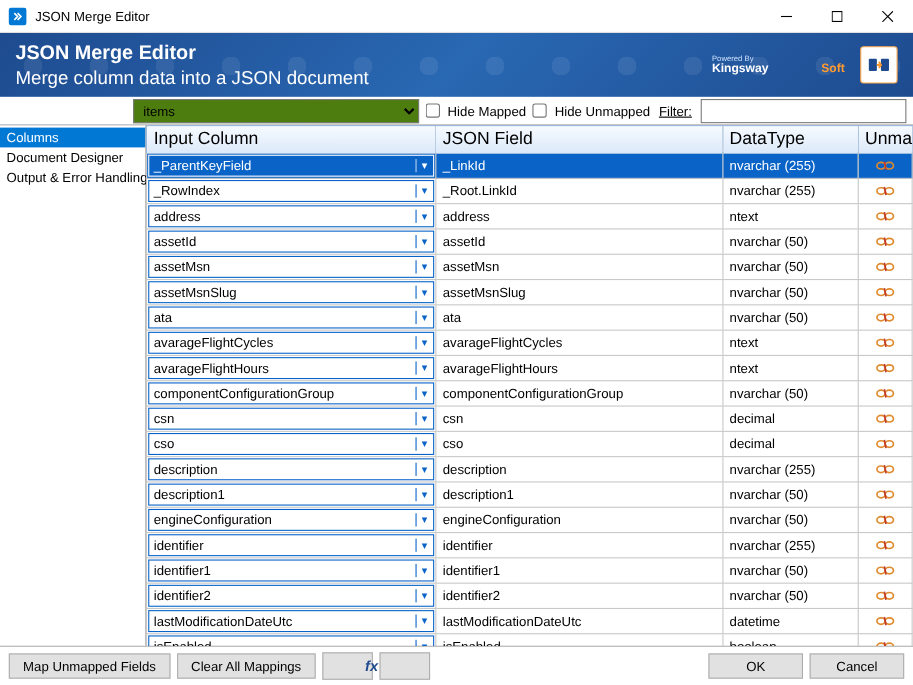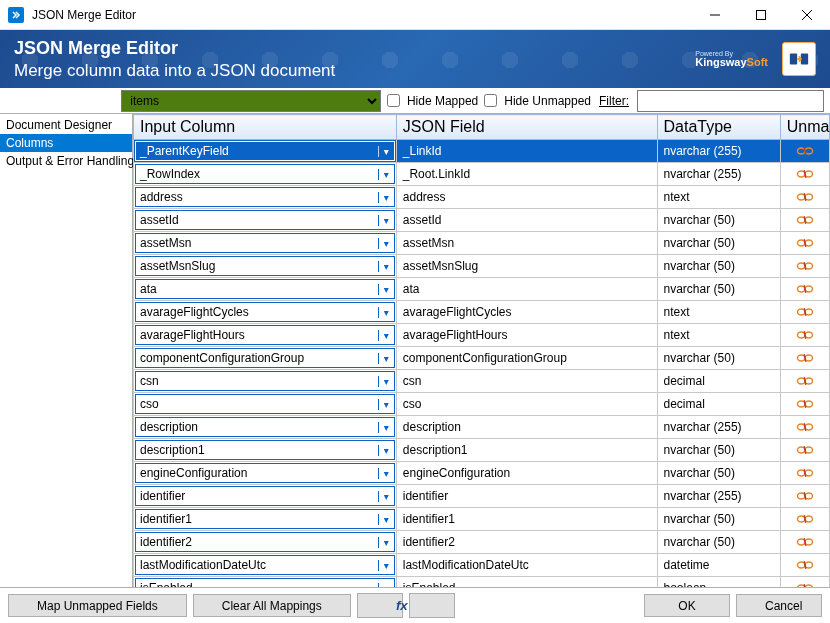--- a/index.html
+++ b/index.html
@@ -14,21 +14,21 @@
 
 .banner { height: 58px; background: linear-gradient(135deg, #1e4b8f 0%, #2968b3 50%, #1e4b8f 100%); display: flex; align-items: center; padding: 0 14px; position: relative; overflow: hidden; }
 .banner::before { content: ""; position: absolute; inset: 0; background-image: radial-gradient(rgba(255,255,255,0.08) 20%, transparent 20%), radial-gradient(rgba(255,255,255,0.06) 18%, transparent 18%); background-size: 60px 60px, 80px 80px; background-position: 0 0, 30px 30px; }
 .banner-left { position: relative; z-index: 1; color: #fff; }
 .banner-title { font-size: 18px; font-weight: 600; }
 .banner-sub { font-size: 17px; margin-top: 2px; }
 .banner-right { position: relative; z-index: 1; margin-left: auto; display: flex; align-items: center; gap: 14px; }
 .ks-logo { color: #fff; font-size: 10px; line-height: 1; }
 .ks-logo .p { font-size: 7px; color: #cfe3ff; }
 .ks-logo .k { font-size: 11px; font-weight: bold; }
-.ks-logo .s { color: #ff9a2e; }
+.ks-logo .s { color: #ff9a2e; padding-left: 48px; }
 .prod-icon { width: 34px; height: 34px; background: #fff; border-radius: 3px; border: 1px solid #ffa94d; display: flex; align-items: center; justify-content: center; }
 .prod-icon svg { width: 22px; height: 22px; }
 
 .topbar { height: 26px; display: flex; align-items: stretch; border-bottom: 1px solid #b0b0b0; padding: 2px 6px 2px 0; gap: 6px; }
 .topbar .spacer-left { width: 133px; }
 .topbar select.section { height: 22px; width: 298px; border: 1px solid #7a7a7a; font-size: 12px; padding: 0 4px; background: #4d7c0f; }
 .topbar .chk { display: flex; align-items: center; gap: 7px; font-size: 12px; white-space: nowrap; }
 .topbar .chk input { width: 13px; height: 13px; }
 .topbar .filter-lbl { display: flex; align-items: center; padding: 0 2px; text-decoration: underline; }
 .topbar .filter-input { flex: 1; height: 22px; border: 1px solid #7a7a7a; padding: 0 4px; }
@@ -53,21 +53,21 @@
 .grid tr.selected .combo .arrow { color: #fff; border-left-color: rgba(255,255,255,0.7); }
 
 .combo { display: flex; align-items: center; height: 20px; margin: 1px; border: 1px solid #0a64c8; background: transparent; }
 .combo .val { flex: 1; padding: 0 4px; white-space: nowrap; overflow: hidden; text-overflow: ellipsis; }
 .combo .arrow { width: 16px; text-align: center; border-left: 1px solid #0a64c8; color: #0a64c8; font-size: 10px; }
 
 .cell-text { padding: 0 6px; white-space: nowrap; overflow: hidden; text-overflow: ellipsis; }
 .unmap-icon svg { width: 18px; height: 14px; vertical-align: middle; }
 
 .footer { height: 36px; border-top: 1px solid #b0b0b0; display: flex; align-items: center; padding: 0 8px; gap: 6px; }
-.footer .btn { height: 23px; padding: 0 28px; border: 1px solid #adadad; background: #e1e1e1; font-size: 12px; cursor: default; }
+.footer .btn { height: 23px; padding: 0 12px; border: 1px solid #adadad; background: #e1e1e1; font-size: 12px; cursor: default; }
 .footer .icon-btn { width: 23px; height: 25px; border: 1px solid #adadad; background: #e1e1e1; display: flex; align-items: center; justify-content: center; padding-left: 44px; }
 .footer .spacer { flex: 1; }
 .footer .btn.primary { width: 86px; }
 
 ::-webkit-scrollbar { width: 17px; }
 ::-webkit-scrollbar-track { background: #f0f0f0; }
 ::-webkit-scrollbar-thumb { background: #c2c2c2; border: 1px solid #a0a0a0; }
 ::-webkit-scrollbar-button { background: #f0f0f0; height: 17px; border: 1px solid #c0c0c0; }
 </style>
 </head>
@@ -133,22 +133,22 @@
   <label class="chk">
     <input type="checkbox" style="">
       <span>Hide Unmapped</span>
   </label>
   <div class="filter-lbl">Filter:</div>
   <input class="filter-input" value="" style="">
 </div>
 
 <div class="main">
   <div class="sidebar" id="sidebar">
+      <div class="item selected">Columns</div>
       <div class="item">Document Designer</div>
-      <div class="item selected">Columns</div>
       <div class="item">Output &amp; Error Handling</div>
     </div>
   <div class="grid-wrap">
     <div class="grid-scroll">
       <table class="grid">
         <colgroup>
             <col class="col-input">
             <col class="col-json">
             <col class="col-type">
             <col class="col-unmap">

